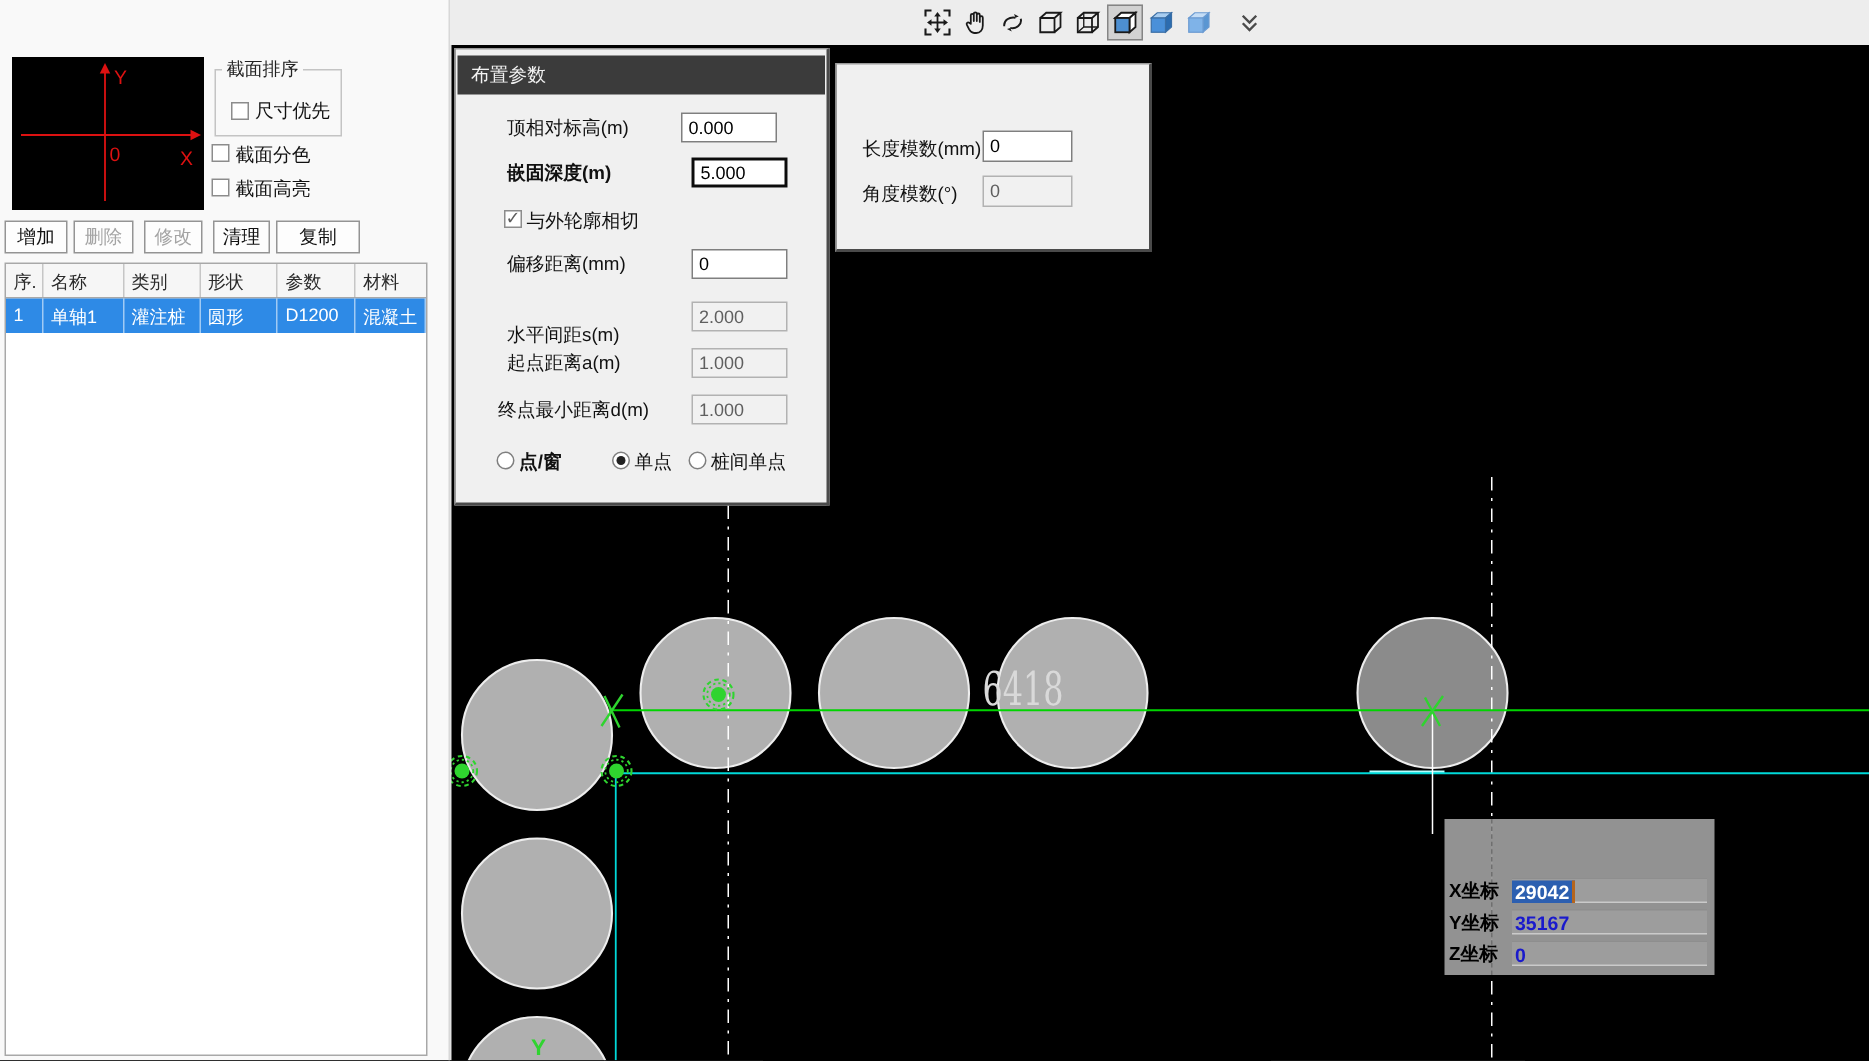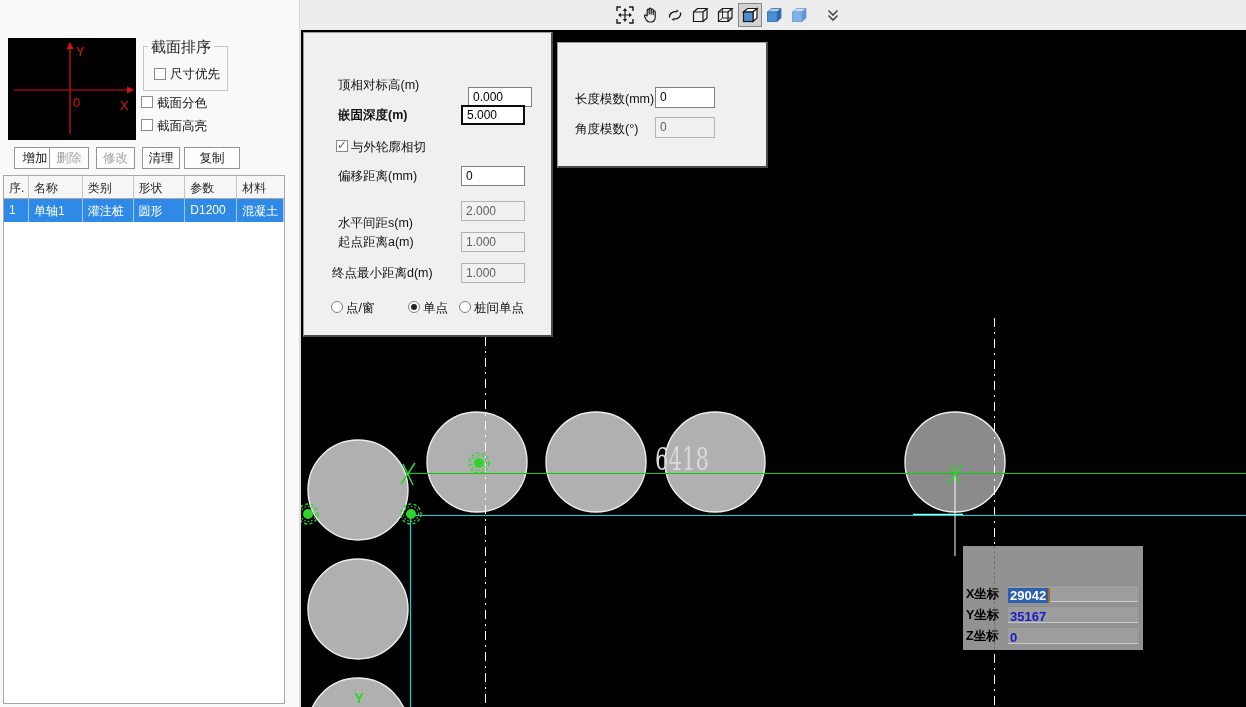--- a/index.html
+++ b/index.html
@@ -9,21 +9,21 @@
 
   
   #left-panel { position:absolute; left:0; top:0; width:300px; height:707px; background:#f9f9f9; border-right:1px solid #d8d8d8; }
   #lp-titlebar { position:absolute; left:0; top:0; width:100%; height:32px; background:#f4f4f4; }
   #lp-title { position:absolute; left:9px; top:6px; font-size:16px; color:#333; }
   .lp-tb-icon { position:absolute; top:7px; font-size:13px; color:#666; cursor:default; }
   #lp-collapse { right:34px; }
   #lp-close { right:10px; font-size:16px; top:4px; }
   #preview-box { position:absolute; left:8px; top:38px; width:128px; height:102px; background:#000; }
   #group-box { position:absolute; left:143px; top:46px; width:85px; height:45px; border:1px solid #c4c4c4; }
-  #group-legend { position:absolute; left:148px; top:38px; background:#f9f9f9; padding:0 3px; font-size:15px; color:#222; }
+  #group-legend { position:absolute; left:148px; top:38px; background:#f9f9f9; padding:0 3px; font-size:12px; color:#222; }
   .chk { position:absolute; width:12px; height:12px; background:#fff; border:1px solid #8c8c8c; }
   .chk.checked::after { content:"✓"; position:absolute; left:0px; top:-3px; font-size:12px; color:#5d5d5d; font-family:"DejaVu Sans", sans-serif; }
   .chk-label { position:absolute; font-size:12.5px; color:#111; white-space:nowrap; }
   .lp-btn { position:absolute; top:147px; height:22px; background:#fdfdfd; border:1px solid #949494; font-size:12.5px; color:#111; text-align:center; line-height:20px; cursor:default; }
   .lp-btn.disabled { color:#a4a4a4; }
   #pile-table { position:absolute; left:3px; top:175px; width:282px; height:529px; background:#fff; border:1px solid #a8a8a8; }
   .t-row { display:flex; height:23px; }
   .t-row.header { background:#f6f6f6; border-bottom:1px solid #a8a8a8; }
   .t-cell { font-size:12px; color:#2a2a2a; padding:4px 0 0 5px; border-right:1px solid #c6c6c6; overflow:hidden; white-space:nowrap; }
   .c0{width:25px;} .c1{width:54px;} .c2{width:51px;} .c3{width:52px;} .c4{width:52px;} .c5{width:47px; border-right:none;}
@@ -181,21 +181,21 @@
     <span id="group-legend">截面排序</span>
     <span class="chk" style="left:154px; top:68px;"></span>
     <span class="chk-label" style="left:170px; top:66px;">尺寸优先</span>
 
     <span class="chk" style="left:141px; top:96px;"></span>
     <span class="chk-label" style="left:157px; top:95px;">截面分色</span>
 
     <span class="chk" style="left:141px; top:119px;"></span>
     <span class="chk-label" style="left:157px; top:118px;">截面高亮</span>
 
-    <div class="lp-btn" style="left:3px; width:42px;margin-left:11px;">增加</div>
+    <div class="lp-btn" style="left:3px; width:42px;">增加</div>
     <div class="lp-btn disabled" style="left:49px; width:40px;">删除</div>
     <div class="lp-btn disabled" style="left:96px; width:39px;">修改</div>
     <div class="lp-btn" style="left:142px; width:38px;">清理</div>
     <div class="lp-btn" style="left:184px; width:56px;">复制</div>
 
     <div id="pile-table">
       <div class="t-row header">
         <div class="t-cell c0">序.</div>
         <div class="t-cell c1">名称</div>
         <div class="t-cell c2">类别</div>
@@ -208,44 +208,45 @@
         <div class="t-cell c1">单轴1</div>
         <div class="t-cell c2">灌注桩</div>
         <div class="t-cell c3">圆形</div>
         <div class="t-cell c4">D1200</div>
         <div class="t-cell c5">混凝土</div>
       </div>
     </div>
   </div>
 
   <div id="layout-panel" class="float-panel">
+    <div class="fp-header">布置参数</div>
 
     <span class="fp-label" style="left:34px; top:44px;">顶相对标高(m)</span>
-    <div class="fld" style="left:164px; top:42px;margin-top:12px;">0.000</div>
+    <div class="fld" style="left:150px; top:42px;">0.000</div>
 
     <span class="fp-label" style="left:34px; top:74px;font-weight:bold;">嵌固深度(m)</span>
     <div class="fld focused" style="left:157px; top:72px;">5.000</div>
 
     <span class="chk checked" style="left:32px; top:107px;"></span>
     <span class="fp-label" style="left:47px; top:106px;">与外轮廓相切</span>
 
     <span class="fp-label" style="left:34px; top:135px;">偏移距离(mm)</span>
     <div class="fld" style="left:157px; top:133px;">0</div>
 
     <span class="fp-label" style="left:34px; top:182px;text-align:right;">水平间距s(m)</span>
     <div class="fld disabled" style="left:157px; top:168px;">2.000</div>
 
     <span class="fp-label" style="left:34px; top:201px;">起点距离a(m)</span>
     <div class="fld disabled" style="left:157px; top:199px;">1.000</div>
 
     <span class="fp-label" style="left:28px; top:232px;">终点最小距离d(m)</span>
     <div class="fld disabled" style="left:157px; top:230px;">1.000</div>
 
     <span class="radio" style="left:27px; top:268px;"></span>
-    <span class="fp-label" style="left:42px; top:267px;">点/窗</span>
+    <span class="fp-label" style="left:42px; top:267px;font-weight:bold;">点/窗</span>
     <span class="radio selected" style="left:104px; top:268px;"></span>
     <span class="fp-label" style="left:119px; top:267px;">单点</span>
     <span class="radio" style="left:155px; top:268px;"></span>
     <span class="fp-label" style="left:170px; top:267px;">桩间单点</span>
   </div>
 
   <div id="modulus-panel" class="float-panel">
     <span class="fp-label" style="left:17px; top:48px;">长度模数(mm)</span>
     <div class="fld" style="left:97px; top:44px; width:60px; height:21px;">0</div>
     <span class="fp-label" style="left:17px; top:78px;">角度模数(°)</span>

